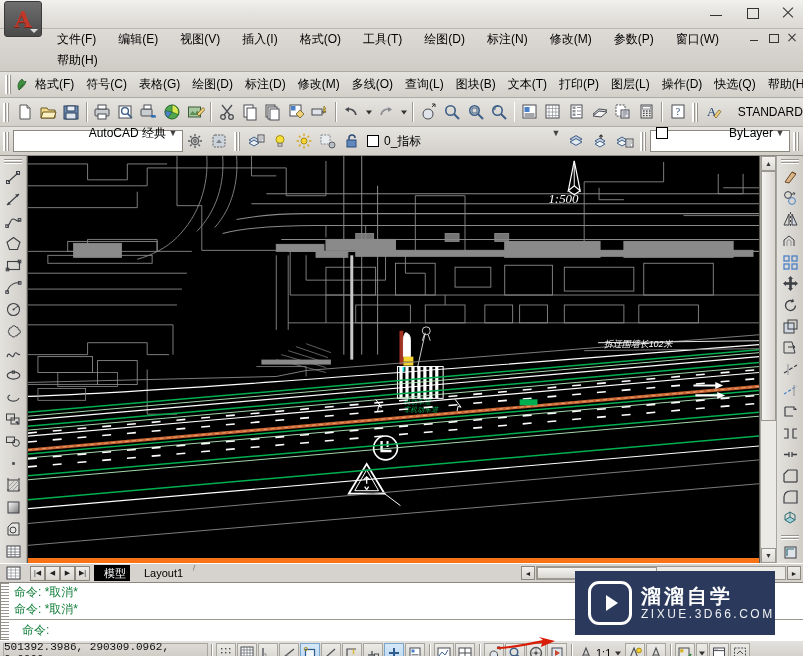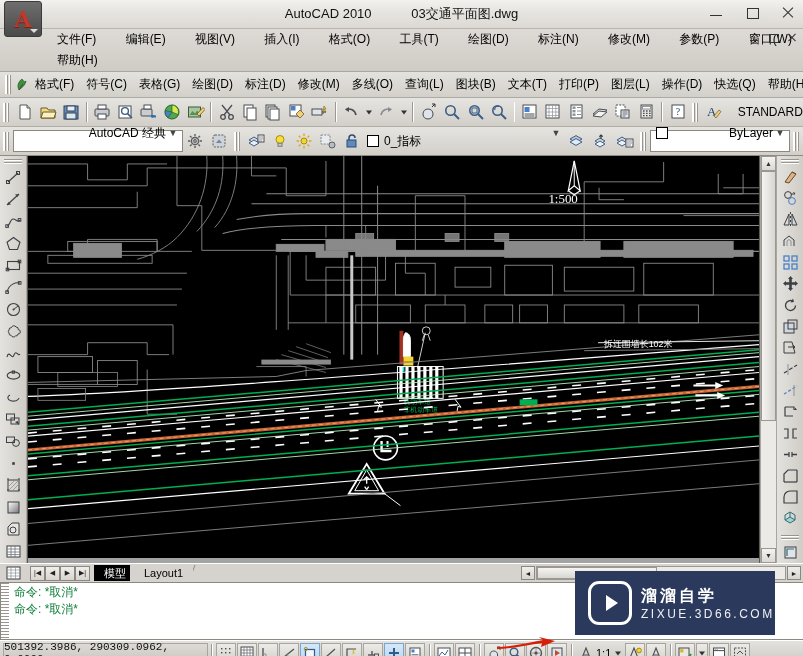--- a/index.html
+++ b/index.html
@@ -35,21 +35,21 @@
   .wb-min:after{content:"";position:absolute;left:3px;top:11px;width:12px;height:1px;background:#333;}
   .wb-max:after{content:"";position:absolute;left:4px;top:4px;width:10px;height:9px;border:1px solid #333;}
   .wb-close:before,.wb-close:after{content:"";position:absolute;left:2px;top:8px;width:14px;height:1px;background:#333;}
   .wb-close:before{transform:rotate(45deg);}
   .wb-close:after{transform:rotate(-45deg);}
 
   
   .menubar{position:relative;height:42px;
     background:linear-gradient(#dedbd6,#cfccc6);
     border-bottom:1px solid #aaa7a1;padding-left:46px;}
-  .menurow{display:flex;height:21px;align-items:center;justify-content:space-between;}
+  .menurow{display:flex;height:21px;align-items:center;}
   .menu-item{padding:0 11px;font-size:12px;color:#000;line-height:21px;white-space:nowrap;}
   .mdi-btns{position:absolute;right:4px;top:2px;display:flex;gap:6px;}
   .mdi-btns i{width:13px;height:13px;position:relative;display:inline-block;}
   .mdi-min:after{content:"";position:absolute;left:2px;top:9px;width:8px;height:1px;background:#333;}
   .mdi-rest:after{content:"";position:absolute;left:2px;top:3px;width:8px;height:7px;border:1px solid #333;}
   .mdi-cls:before,.mdi-cls:after{content:"";position:absolute;left:1px;top:6px;width:10px;height:1px;background:#333;}
   .mdi-cls:before{transform:rotate(45deg);}
   .mdi-cls:after{transform:rotate(-45deg);}
 
   
@@ -85,22 +85,22 @@
 
   
   .main{position:relative;height:407px;display:flex;background:#d6d3ce;}
   .sidebar{width:26px;background:linear-gradient(90deg,#e4e2de,#d0cdc7);
     display:flex;flex-direction:column;align-items:center;
     border-right:1px solid #a9a69f;padding-top:2px;}
   .vgrip{width:18px;height:6px;flex:0 0 auto;margin-bottom:2px;
     background:repeating-linear-gradient(0deg,#fff 0 1px,#9a968f 1px 2px,transparent 2px 3px);}
   .sbtn{width:22px;height:22px;display:flex;align-items:center;justify-content:center;}
 
-  .canvaswrap{position:relative;flex:1;background:#a3a3a3;overflow:hidden;
-    border:1px solid #5c5a55;border-top:none;border-bottom:none;}
+  .canvaswrap{position:relative;flex:1;background:#f97316;overflow:hidden;
+    border:1px solid #5c5a55;border-top:none;border-bottom:none;font-style:italic;}
   .cad{position:absolute;inset:0;}
 
   .scroll-v{width:15px;background:#e8e6e2;border-left:1px solid #a9a69f;
     display:flex;flex-direction:column;}
   .sb-arrow{height:15px;background:linear-gradient(#f4f3f1,#dcd9d4);
     border:1px solid #9b9891;box-sizing:border-box;display:flex;
     align-items:center;justify-content:center;font-size:7px;color:#333;}
   .sb-track{flex:1;background:#eceae6;position:relative;}
   .sb-thumb{position:absolute;left:0;right:0;background:linear-gradient(90deg,#f5f4f2,#d9d6d1);
     border:1px solid #9b9891;box-sizing:border-box;}
@@ -143,38 +143,34 @@
 
   
   .watermark{position:absolute;left:575px;top:571px;width:200px;height:64px;
     background:#2b3a5c;display:flex;align-items:center;gap:9px;padding-left:13px;
     box-sizing:border-box;z-index:40;}
   .wm-logo{width:38px;height:38px;border:3px solid #fff;border-radius:11px;
     display:flex;align-items:center;justify-content:center;flex:0 0 auto;}
   .wm-logo .tri{width:0;height:0;border-left:12px solid #fff;
     border-top:8px solid transparent;border-bottom:8px solid transparent;margin-left:3px;}
   .wm-txt{color:#fff;}
-  .wm-cn{font-size:16px;letter-spacing:3px;font-weight:bold;line-height:22px;}
+  .wm-cn{font-size:20px;letter-spacing:3px;font-weight:bold;line-height:22px;}
   .wm-en{font-size:12px;letter-spacing:2.5px;line-height:14px;opacity:.92;}
   .redarrow{position:absolute;left:497px;top:636px;z-index:45;}
   svg{display:block;}
 </style>
 </head>
 <body>
 
 <div class="app">
 
   <div class="titlebar">
     <div class="appbtn">
       <div class="a">A</div>
       <div class="caret"></div>
-    </div>
-    <div class="title-center">
-      <span>AutoCAD 2010</span>
-      <span>03交通平面图.dwg</span>
     </div>
     <div class="winbtns">
       <div class="wb-min"></div>
       <div class="wb-max"></div>
       <div class="wb-close"></div>
     </div>
   </div>
 
   <div class="menubar">
     <div class="menurow">
@@ -1017,20 +1013,21 @@
       <div style="width:120px;height:100%;background:linear-gradient(#f5f4f2,#d9d6d1);border:1px solid #9b9891;box-sizing:border-box;"></div>
     </div>
     <div class="navbtn" style="width:14px;height:14px;margin-left:1px;margin-right:2px;">►</div>
   </div>
 
   <div class="cmdarea">
     <div class="cmd-grip"></div>
     <div class="cmd-lines">
       <div>命令: *取消*</div>
       <div>命令: *取消*</div>
+      <div class="cmd-prompt" style="margin-left:-5px;margin-top:1px;">命令:</div>
     </div>
   </div>
 
   <div class="statusbar">
     <div class="coords">501392.3986,  290309.0962,  0.0000</div>
     <div class="stsep"></div>
 
     <div class="stbtn">
       <svg width="14" height="14">
           <g fill="#4a4d52">

